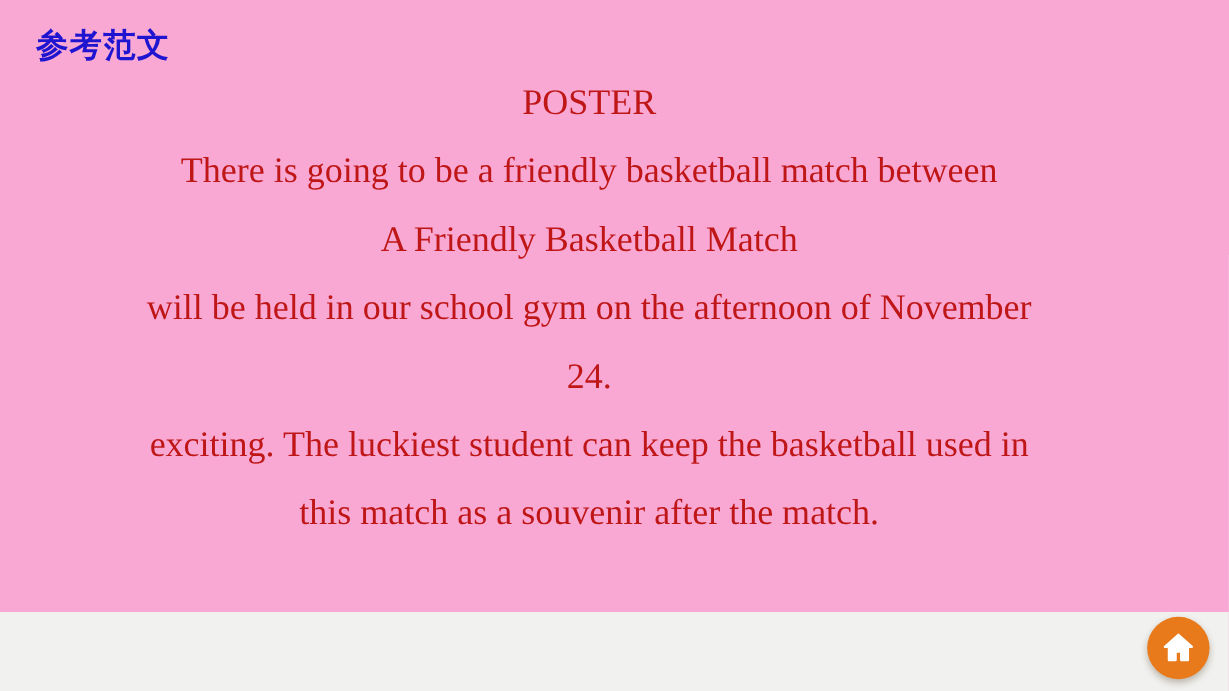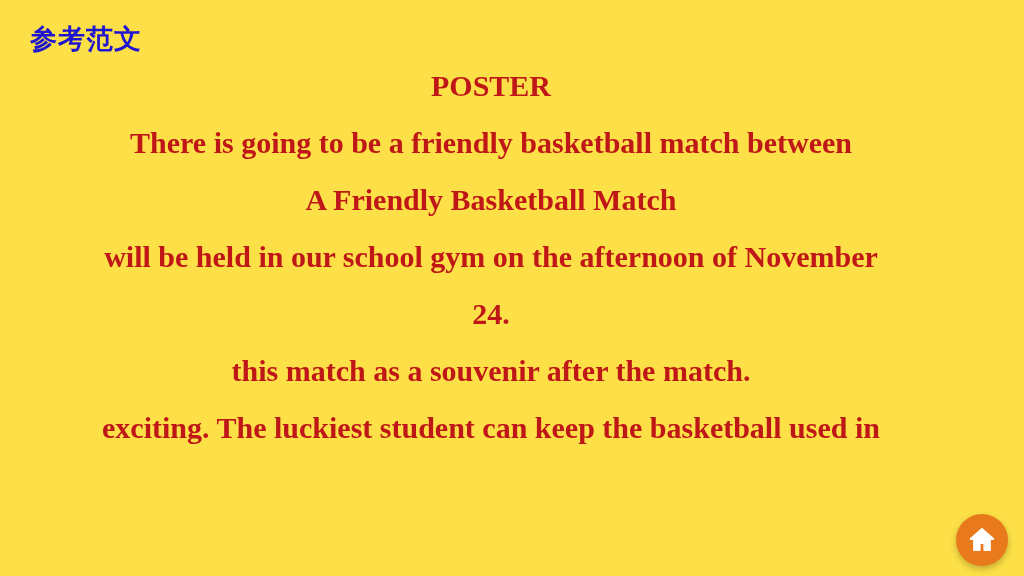--- a/index.html
+++ b/index.html
@@ -9,22 +9,22 @@
   body {
     width: 1024px;
     height: 576px;
     overflow: hidden;
     background: #f1f1ef;
     font-family: "Liberation Serif", serif;
   }
   .slide {
     position: relative;
     width: 1024px;
-    height: 576px;
-    background: #fde047;
+    height: 510px;
+    background: #f9a8d4;
   }
   .ref-label {
     position: absolute;
     left: 30px;
     top: 22px;
     font-family: "DejaVu Sans", "Liberation Sans", sans-serif;
     font-weight: bold;
     font-size: 27px;
     line-height: 34px;
     color: #1f14d0;
@@ -32,21 +32,21 @@
     white-space: nowrap;
   }
   .poster-text {
     position: absolute;
     left: 30px;
     top: 57px;
     width: 922px;
     text-align: center;
     color: #bf1717;
     font-family: "Liberation Serif", serif;
-    font-weight: bold;
+    font-weight: normal;
     font-size: 30px;
     line-height: 57px;
   }
   .poster-text .line {
     white-space: nowrap;
   }
   .home-button {
     position: absolute;
     left: 956px;
     top: 514px;
@@ -70,22 +70,22 @@
 <div class="slide">
 
   <div class="ref-label">参考范文</div>
 
   <div class="poster-text">
     <div class="line">POSTER</div>
     <div class="line">There is going to be a friendly basketball match between</div>
     <div class="line">A Friendly Basketball Match</div>
     <div class="line">will be held in our school gym on the afternoon of November</div>
     <div class="line">24.</div>
+    <div class="line">exciting. The luckiest student can keep the basketball used in</div>
     <div class="line">this match as a souvenir after the match.</div>
-    <div class="line">exciting. The luckiest student can keep the basketball used in</div>
   </div>
 
   <div class="home-button">
     <span>
       <svg width="30" height="30" viewBox="0 0 24 24">
         <path d="M12 3.2 L21 11.2 L18.3 11.2 L18.3 20 L13.9 20 L13.9 14.4 L10.1 14.4 L10.1 20 L5.7 20 L5.7 11.2 L3 11.2 Z" fill="#ffffff" stroke="#ffffff" stroke-width="1.6" stroke-linejoin="round"></path>
       </svg>
     </span>
   </div>
 

